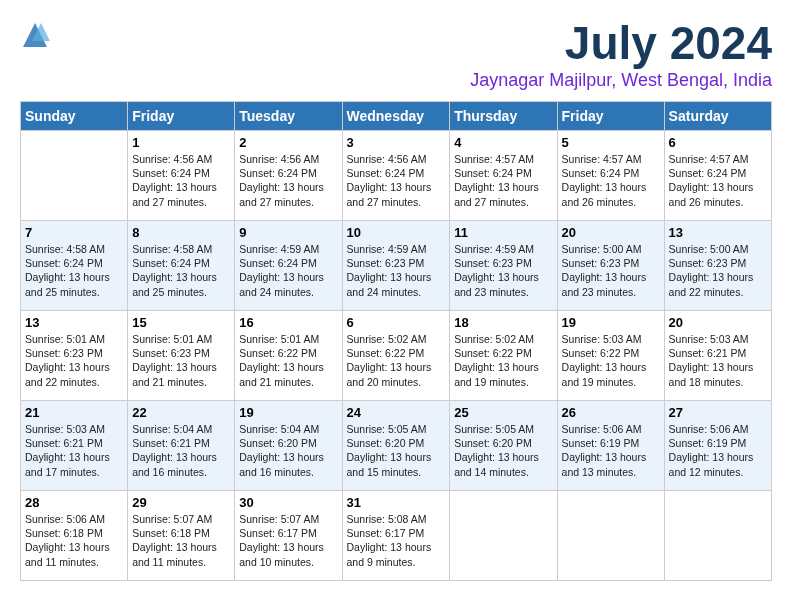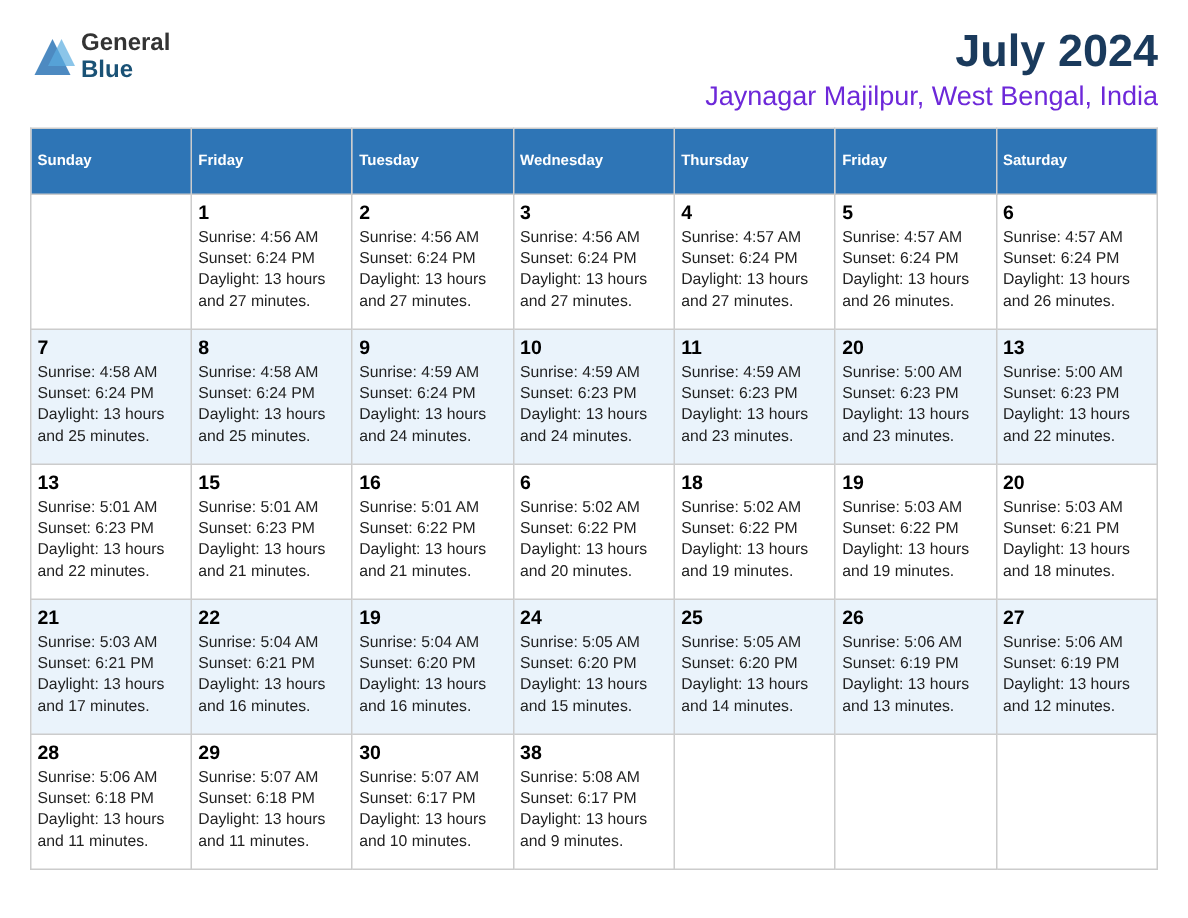--- a/index.html
+++ b/index.html
@@ -37,41 +37,41 @@
       color: #1a5276;
     }
     .logo-icon {
       width: 30px;
       height: 30px;
     }
     .title-area {
       text-align: right;
     }
     .month-title {
-      font-size: 30px;
+      font-size: 46px;
       font-weight: bold;
       color: #1a3a5c;
       line-height: 1;
     }
     .location-title {
       font-size: 18px;
       color: #6d28d9;
       margin-top: 4px;
     }
     .calendar-table {
       width: 100%;
       border-collapse: collapse;
       font-size: 11px;
     }
     .calendar-table th {
       background-color: #2e75b6;
       color: #fff;
-      padding: 16px 4px;
+      padding: 6px 4px;
       text-align: left;
-      font-size: 10px;
+      font-size: 14px;
       border: 1px solid #ccc;
     }
     .calendar-table td {
       border: 1px solid #ccc;
       vertical-align: top;
       padding: 4px;
       width: 108px;
       min-height: 80px;
       height: 90px;
     }
@@ -96,24 +96,20 @@
   </style>
 </head>
 <body>
 
 <div class="header-area">
   <div class="logo">
     <svg class="logo-icon" viewBox="0 0 40 40" xmlns="http://www.w3.org/2000/svg">
       <polygon points="20,4 36,36 4,36" fill="#2e75b6" opacity="0.85"></polygon>
       <polygon points="28,4 40,28 16,28" fill="#5aade0" opacity="0.7"></polygon>
     </svg>
-    <div class="logo-text">
-      <span class="logo-general">General</span>
-      <span class="logo-blue">Blue</span>
-    </div>
   </div>
   <div class="title-area">
     <div class="month-title">July 2024</div>
     <div class="location-title">Jaynagar Majilpur, West Bengal, India</div>
   </div>
 </div>
 
 <table class="calendar-table">
   <thead>
     <tr>
@@ -251,21 +247,21 @@
         </td>
         <td>
           <span class="day-number">29</span>
           <div class="day-info">Sunrise: 5:07 AM<br>Sunset: 6:18 PM<br>Daylight: 13 hours<br>and 11 minutes.</div>
         </td>
         <td>
           <span class="day-number">30</span>
           <div class="day-info">Sunrise: 5:07 AM<br>Sunset: 6:17 PM<br>Daylight: 13 hours<br>and 10 minutes.</div>
         </td>
         <td>
-          <span class="day-number">38</span>
+          <span class="day-number">31</span>
           <div class="day-info">Sunrise: 5:08 AM<br>Sunset: 6:17 PM<br>Daylight: 13 hours<br>and 9 minutes.</div>
         </td>
         <td class="empty-cell"></td>
         <td class="empty-cell"></td>
         <td class="empty-cell"></td>
       </tr>
     </tbody>
 </table>
 
 </body></html>

